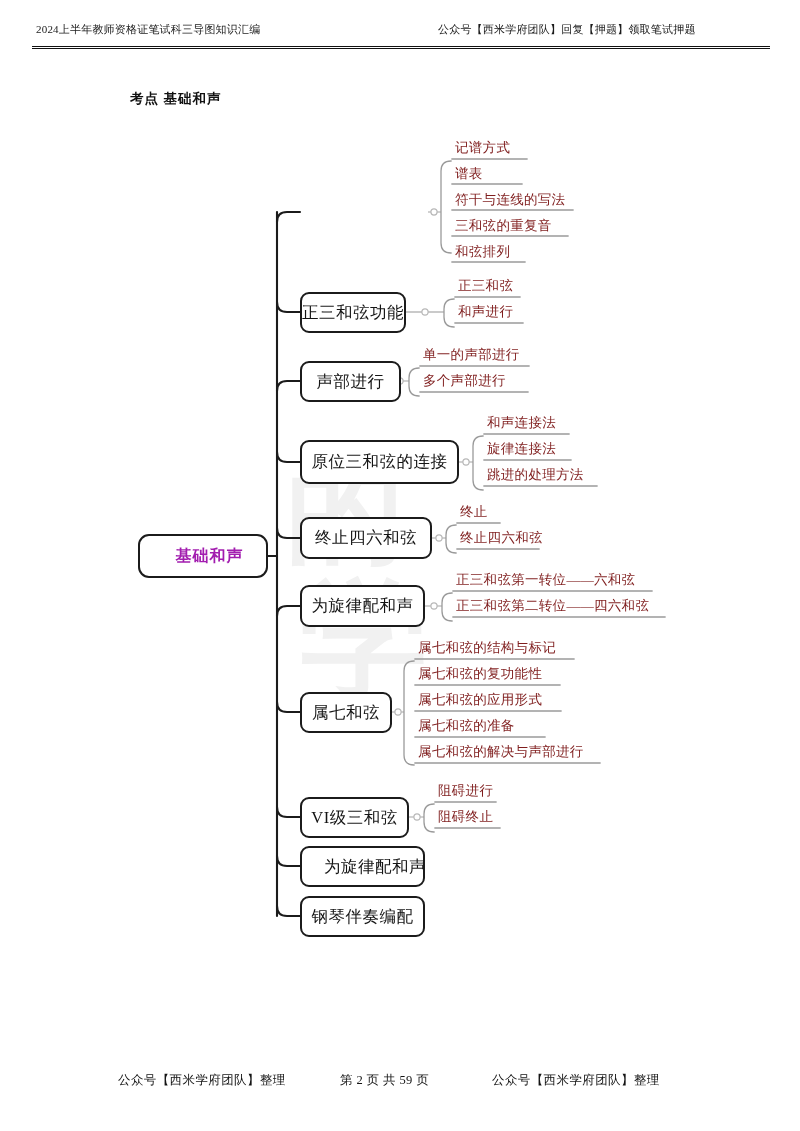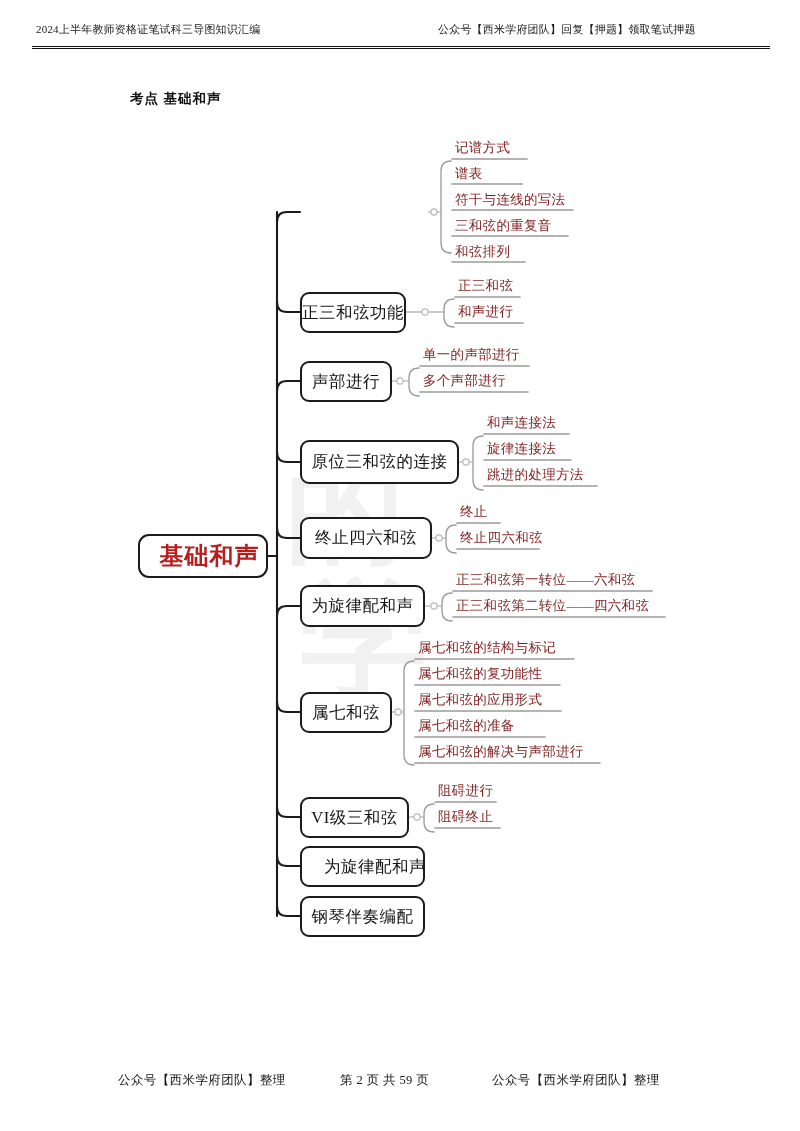--- a/index.html
+++ b/index.html
@@ -87,22 +87,22 @@
     align-items: center;
     justify-content: center;
     background: #ffffff;
     white-space: nowrap;
   }
   .node-root {
     border: 2.6px solid #1b1b1b;
     border-radius: 11px;
     font-family: "Liberation Serif", "DejaVu Serif", serif;
     font-weight: bold;
-    font-size: 24px;
-    color: #b91c1c;
+    font-size: 16px;
+    color: #a21caf;
     letter-spacing: 1px;
     padding-left: 13px;
   }
   .node-l1 {
     border: 2.1px solid #1b1b1b;
     border-radius: 9px;
     font-family: "Liberation Serif", "DejaVu Serif", serif;
     font-size: 16.5px;
     color: #141414;
     letter-spacing: 0.5px;
@@ -235,21 +235,21 @@
 
         <path d="M434,804 Q424,804 424,814 V822 Q424,832 434,832"></path>
         <path d="M435,802 H496"></path>
         <path d="M435,828 H500"></path>
       </g>
     </svg>
 
     <div class="node node-root" style="left:138px; top:534px; width:130px; height:44px;">基础和声</div>
 
     <div class="node node-l1" style="left:300px; top:292px; width:106px; height:41px;">正三和弦功能</div>
-    <div class="node node-l1" style="left:300px; top:361px; width:92px; height:41px;">声部进行</div>
+    <div class="node node-l1" style="left:300px; top:361px; width:101px; height:41px;">声部进行</div>
     <div class="node node-l1" style="left:300px; top:440px; width:159px; height:44px;">原位三和弦的连接</div>
     <div class="node node-l1" style="left:300px; top:517px; width:132px; height:42px;">终止四六和弦</div>
     <div class="node node-l1" style="left:300px; top:585px; width:125px; height:42px;">为旋律配和声</div>
     <div class="node node-l1" style="left:300px; top:797px; width:109px; height:41px;">VI级三和弦</div>
     <div class="node node-l1" style="left:300px; top:692px; width:92px; height:41px;">属七和弦</div>
     <div class="node node-l1" style="left:300px; top:846px; width:125px; height:41px;padding-left:25px;">为旋律配和声</div>
     <div class="node node-l1" style="left:300px; top:896px; width:125px; height:41px;">钢琴伴奏编配</div>
 
     <div class="leaf" style="left:455px; top:139px;">记谱方式</div>
     <div class="leaf" style="left:455px; top:165px;">谱表</div>

